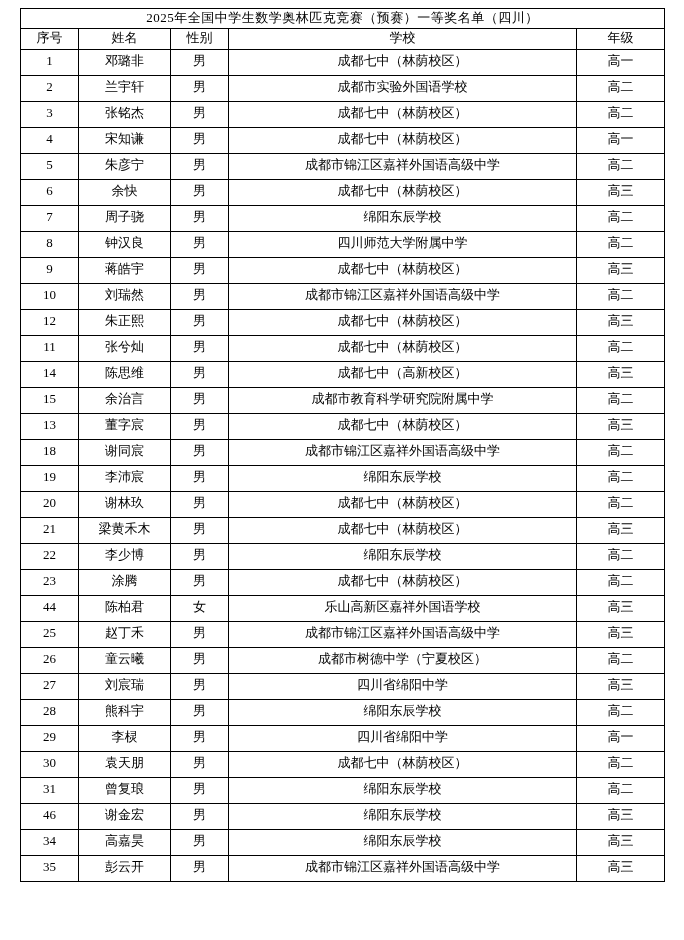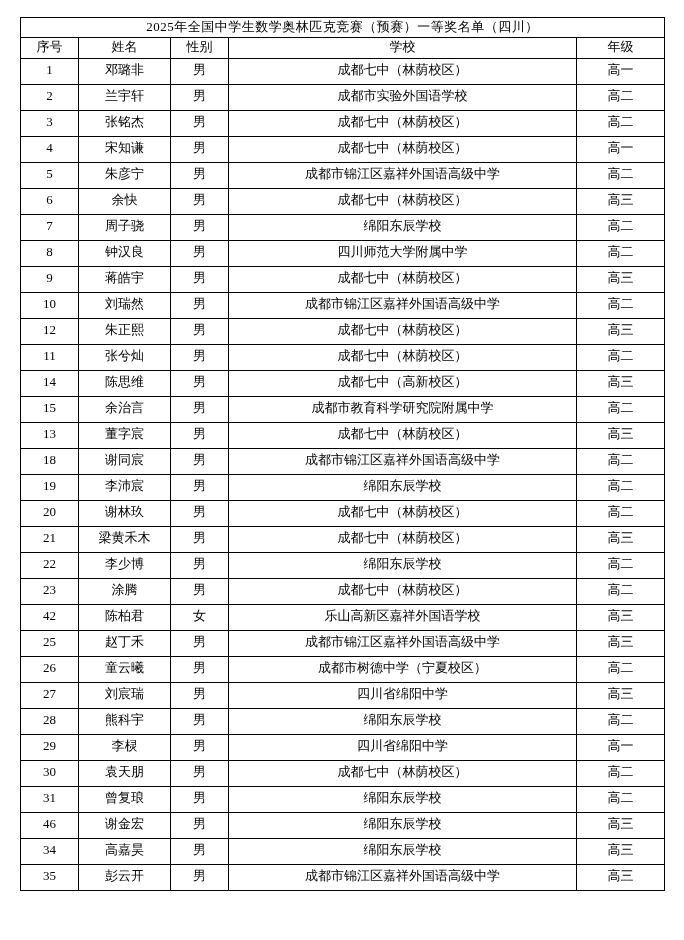--- a/index.html
+++ b/index.html
@@ -11,21 +11,21 @@
     width: 684px;
     height: 940px;
     font-family: "Liberation Serif", "DejaVu Serif", serif;
     color: #000000;
     overflow: hidden;
   }
   .page {
     width: 684px;
     height: 780px;
     box-sizing: border-box;
-    padding: 17px 20px 0 20px;
+    padding: 8px 20px 0 20px;
   }
   table.award-table {
     border-collapse: collapse;
     width: 644px;
     table-layout: fixed;
   }
   table.award-table td, table.award-table th {
     border: 1px solid #000000;
     text-align: center;
     vertical-align: middle;
@@ -218,21 +218,21 @@
           <td>高二</td>
         </tr>
         <tr class="data-row">
           <td>23</td>
           <td>涂腾</td>
           <td>男</td>
           <td>成都七中（林荫校区）</td>
           <td>高二</td>
         </tr>
         <tr class="data-row">
-          <td>42</td>
+          <td>44</td>
           <td>陈柏君</td>
           <td>女</td>
           <td>乐山高新区嘉祥外国语学校</td>
           <td>高三</td>
         </tr>
         <tr class="data-row">
           <td>25</td>
           <td>赵丁禾</td>
           <td>男</td>
           <td>成都市锦江区嘉祥外国语高级中学</td>

